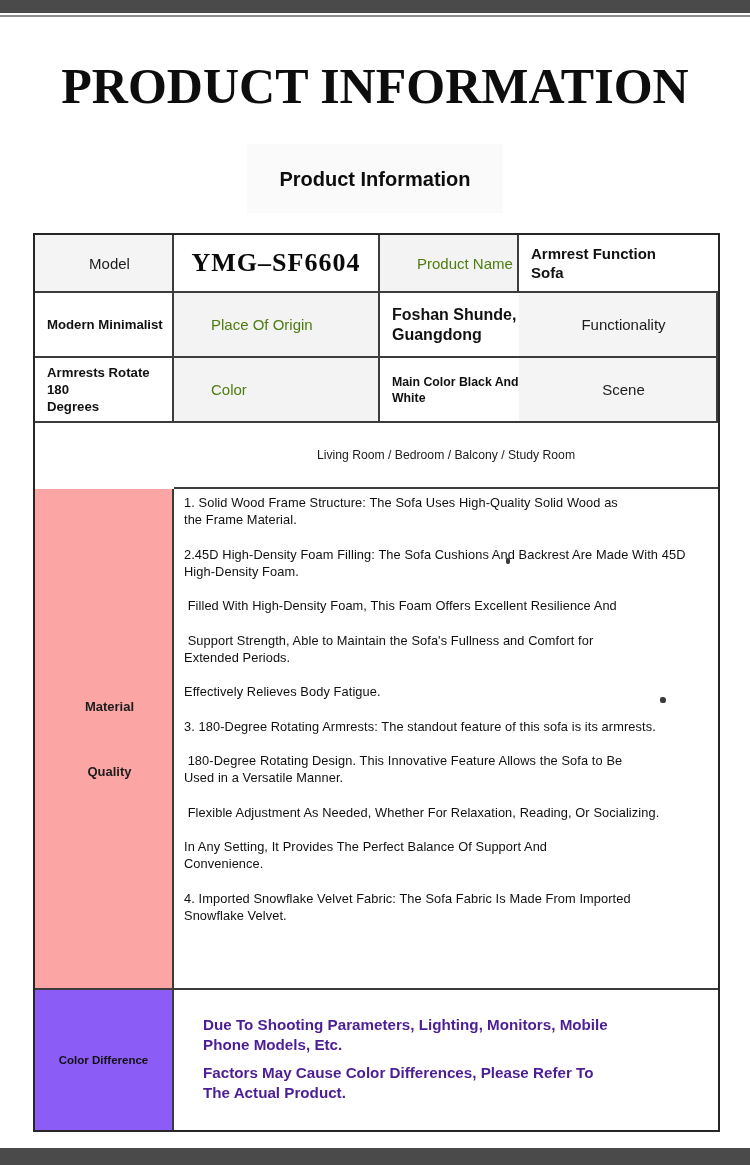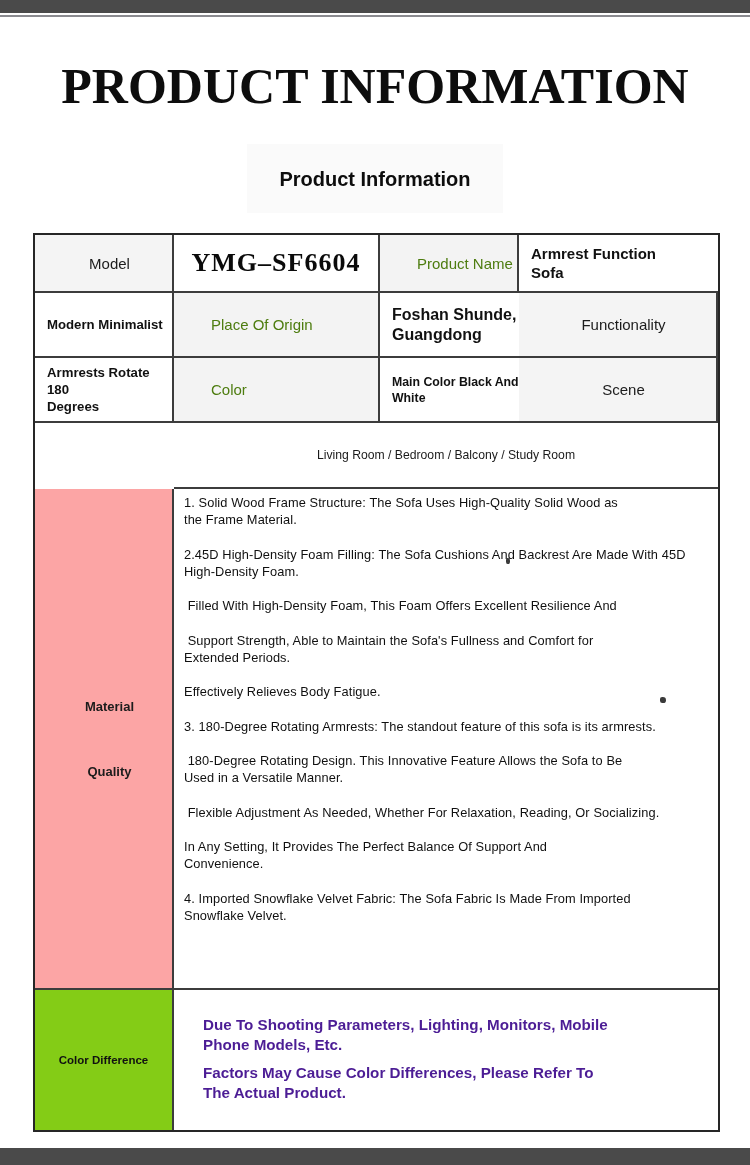--- a/index.html
+++ b/index.html
@@ -105,21 +105,21 @@
   .mat-body p {
     font-size:12.8px;
     line-height:17px;
     font-weight:400;
     color:#101010;
     white-space:pre-wrap;
     margin:0 0 17.5px 0;
     letter-spacing:0.1px;
   }
 
-  .cd-lab { background:#84cc16; justify-content:center; font-weight:700; font-size:11.5px; }
+  .cd-lab { background:#8b5cf6; justify-content:center; font-weight:700; font-size:11.5px; }
   .cd-cell { align-items:flex-start; }
   .cd-body { padding:25px 0 0 29px; }
   .cd-body p {
     font-size:15.2px;
     line-height:19.5px;
     font-weight:700;
     color:#4c1d95;
     white-space:pre-wrap;
     margin:0 0 9px 0;
   }

